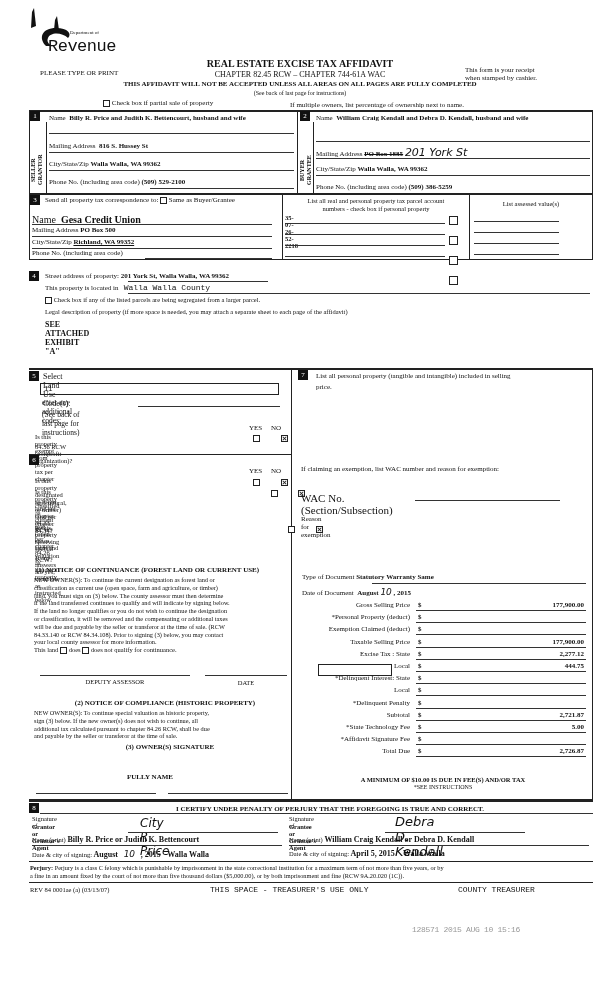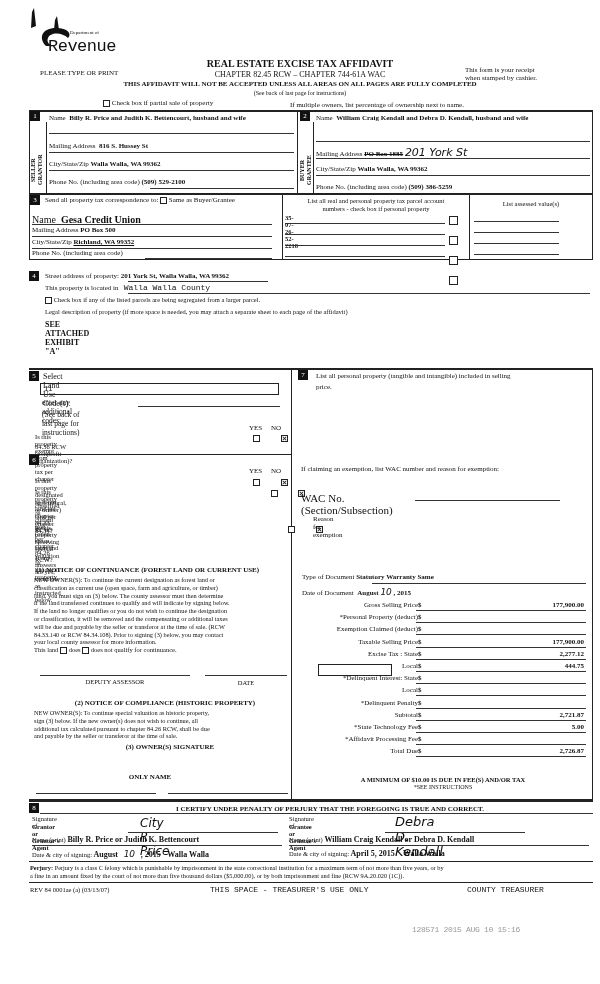--- a/index.html
+++ b/index.html
@@ -10,21 +10,21 @@
   .cb { display:inline-block; width:7px; height:7px; border:1px solid #222; vertical-align:middle; box-sizing:border-box; position:relative; background:#fff; }
   .cb.x::before, .cb.x::after { content:""; position:absolute; left:0; top:2px; width:5px; height:1px; background:#222; }
   .cb.x::before { transform:rotate(45deg); }
   .cb.x::after { transform:rotate(-45deg); }
   .line { position:absolute; border-bottom:1px solid #333; height:0; }
   .box { position:absolute; border:1px solid #222; box-sizing:border-box; }
   .vert { position:absolute; writing-mode:vertical-rl; transform:rotate(180deg); font-size:6px; line-height:7px; text-align:center; }
   .hand { font-family:"DejaVu Sans", sans-serif; font-style:italic; }
   .sans { font-family:Liberation Mono, monospace; }
   .fee-row { position:absolute; left:300px; width:286px; height:11px; font-size:7px; }
-  .fee-row .lbl { position:absolute; right:168px; top:0; white-space:nowrap;text-align:center; }
+  .fee-row .lbl { position:absolute; right:176px; top:0; white-space:nowrap;text-align:center; }
   .fee-row .dollar { position:absolute; left:118px; top:0; font-weight:bold; }
   .fee-row .ul { position:absolute; left:116px; right:0; top:9px; border-bottom:1px solid #333; }
   .fee-row .val { position:absolute; right:2px; top:0; font-weight:bold; }
 </style>
 </head>
 <body>
 
 <div class="abs" style="left:28px;top:8px;width:100px;height:50px;">
   <svg width="60" height="40" viewBox="0 0 60 40" style="position:absolute;left:0;top:0;">
     <path d="M4 4 L6 0 L8 18 L3 20 Z" fill="#111"></path>
@@ -230,33 +230,33 @@
   <div class="abs" style="left:40px;top:678px;width:150px;text-align:center;font-size:6.5px;">DEPUTY ASSESSOR</div>
   <div class="abs" style="left:205px;top:679px;width:82px;text-align:center;font-size:6.5px;">DATE</div>
   <div class="abs b" style="left:45px;top:699px;width:240px;text-align:center;font-size:7px;white-space:nowrap;">(2) NOTICE OF COMPLIANCE (HISTORIC PROPERTY)</div>
   <div class="abs" id="notice2" style="left:34px;top:709px;width:256px;font-size:6.3px;line-height:7.8px;overflow:hidden;white-space:nowrap;">
       <div>NEW OWNER(S): To continue special valuation as historic property,</div>
       <div>sign (3) below. If the new owner(s) does not wish to continue, all</div>
       <div>additional tax calculated pursuant to chapter 84.26 RCW, shall be due</div>
       <div>and payable by the seller or transferor at the time of sale.</div>
     </div>
   <div class="abs b" style="left:60px;top:743px;width:220px;text-align:center;font-size:7px;">(3) OWNER(S) SIGNATURE</div>
-  <div class="abs b" style="left:60px;top:773px;width:180px;text-align:center;font-size:7px;">ONLY NAME</div>
+  <div class="abs b" style="left:60px;top:773px;width:180px;text-align:center;font-size:7px;">FULLY NAME</div>
   <div class="line" style="left:36px;top:793px;width:120px;"></div>
   <div class="line" style="left:168px;top:793px;width:120px;"></div>
 </div>
 
 <div class="abs">
   <span class="num abs" style="left:298px;top:370px;">7</span>
   <div class="abs" style="left:316px;top:372px;font-size:7px;white-space:nowrap;">List all personal property (tangible and intangible) included in selling</div>
   <div class="abs" style="left:316px;top:383px;font-size:7px;">price.</div>
   <div class="abs" style="left:301px;top:465px;font-size:7px;white-space:nowrap;">If claiming an exemption, list WAC number and reason for exemption:</div>
   <div class="abs" style="left:301px;top:492px;font-size:11px;">WAC No. (Section/Subsection)</div>
   <div class="line" style="left:415px;top:500px;width:145px;"></div>
-  <div class="abs" style="left:301px;top:515px;font-size:7px;margin-left:12px;">Reason for exemption</div>
+  <div class="abs" style="left:301px;top:515px;font-size:7px;">Reason for exemption</div>
 
   <div class="abs" style="left:302px;top:573px;font-size:7px;white-space:nowrap;">
     <span>Type of Document</span>
     <span class="b">Statutory Warranty Same</span>
   </div>
   <div class="line" style="left:372px;top:583px;width:214px;"></div>
   <div class="abs" style="left:302px;top:587px;font-size:7px;white-space:nowrap;">
     <span>Date of Document</span>&nbsp;
     <span class="b">August</span>
     <span class="hand" style="font-size:9px;">10</span>
@@ -324,21 +324,21 @@
         <span class="ul"></span>
         <span class="val">2,721.87</span>
       </div>
       <div class="fee-row" style="top: 723px;">
         <span class="lbl">*State Technology Fee</span>
         <span class="dollar">$</span>
         <span class="ul"></span>
         <span class="val">5.00</span>
       </div>
       <div class="fee-row" style="top: 735.2px;">
-        <span class="lbl">*Affidavit Processing Fee</span>
+        <span class="lbl">*Affidavit Signature Fee</span>
         <span class="dollar">$</span>
         <span class="ul"></span>
         <span class="val"></span>
       </div>
       <div class="fee-row" style="top: 747.4px;">
         <span class="lbl">Total Due</span>
         <span class="dollar">$</span>
         <span class="ul"></span>
         <span class="val">2,726.87</span>
       </div>
@@ -387,14 +387,14 @@
 </div>
 
 <div class="abs" style="left:29px;top:861px;width:564px;height:1px;background:#222;"></div>
 <div class="abs" style="left:30px;top:864px;width:565px;font-size:6.3px;line-height:8px;white-space:nowrap;">
   <span class="b">Perjury:</span><span> Perjury is a class C felony which is punishable by imprisonment in the state correctional institution for a maximum term of not more than five years, or by</span><br>
   <span>a fine in an amount fixed by the court of not more than five thousand dollars ($5,000.00), or by both imprisonment and fine (RCW 9A.20.020 (1C)).</span>
 </div>
 <div class="abs" style="left:29px;top:882px;width:564px;height:1px;background:#222;"></div>
 <div class="abs" style="left:30px;top:886px;font-size:6.5px;">REV 84 0001ae (a) (03/13/07)</div>
 <div class="abs sans" style="left:210px;top:885px;font-size:8px;">THIS SPACE - TREASURER'S USE ONLY</div>
-<div class="abs sans" style="left:458px;top:885px;font-size:8px;margin-left:9px;">COUNTY TREASURER</div>
+<div class="abs sans" style="left:458px;top:885px;font-size:8px;">COUNTY TREASURER</div>
 <div class="abs sans" style="left:412px;top:925px;font-size:8px;color:#999;letter-spacing:-0.3px;">128571 2015 AUG 10 15:16</div>
 
 </body></html>

